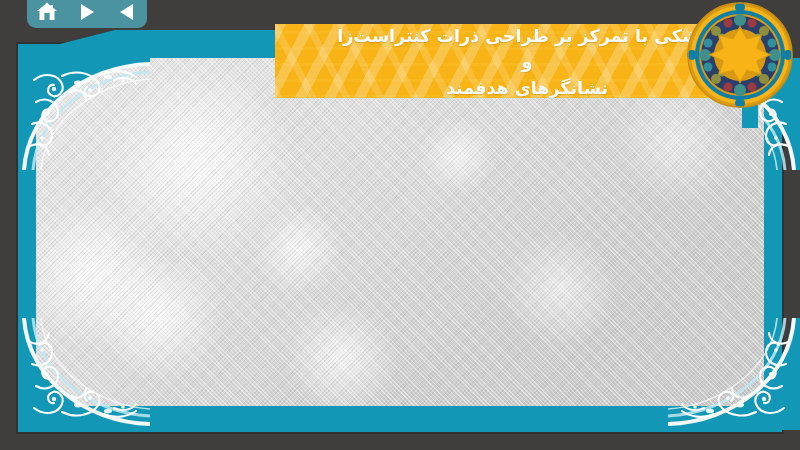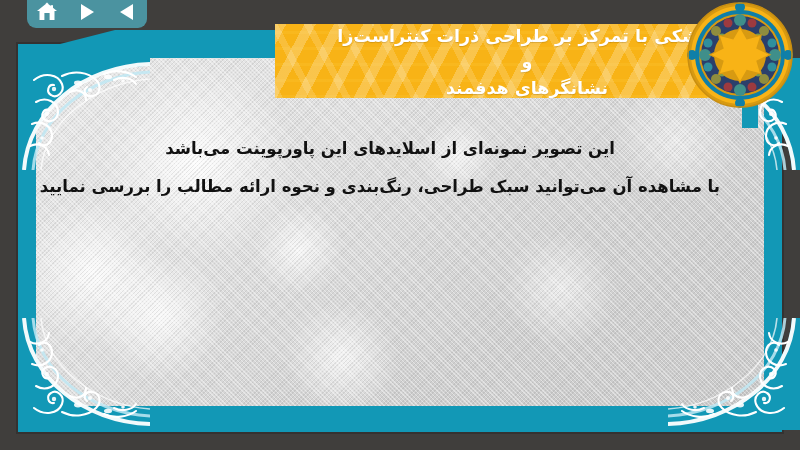--- a/index.html
+++ b/index.html
@@ -342,22 +342,20 @@
     <circle cx="54" cy="54" r="26" fill="#d79a12"></circle>
     <path d="M54,28 L61,41 L75,37 L71,51 L84,58 L71,65 L75,79 L61,75 L54,88 L47,75 L33,79 L37,65 L24,58 L37,51 L33,37 L47,41 Z" fill="#f8b316" stroke="#d79a12" stroke-width="1.3" transform="translate(0,-4) scale(1,0.93) translate(0,4)"></path>
     <circle cx="54" cy="6" r="5" fill="#0f7fa8"></circle>
     <circle cx="54" cy="102" r="5" fill="#0f7fa8"></circle>
     <circle cx="6" cy="54" r="5" fill="#0f7fa8"></circle>
     <circle cx="102" cy="54" r="5" fill="#0f7fa8"></circle>
     <circle cx="54" cy="54" r="52" fill="none" stroke="#c98e10" stroke-width="1.5"></circle>
   </svg>
 
   <div class="body-text">
-    <span class="body-line">این تصویر نمونه‌ای از اسلایدهای این پاورپوینت می‌باشد</span>
-    <span class="body-line">با مشاهده آن می‌توانید سبک طراحی، رنگ‌بندی و نحوه ارائه مطالب را بررسی نمایید</span>
   </div>
 
   <div class="navbar">
     <div class="nav-btn" title="Back">
       <svg width="20" height="18" viewBox="0 0 20 18">
         <path d="M16,1 L16,17 L3,9 Z" fill="#ffffff"></path>
       </svg>
     </div>
     <div class="nav-btn" title="Forward">
       <svg width="20" height="18" viewBox="0 0 20 18">

